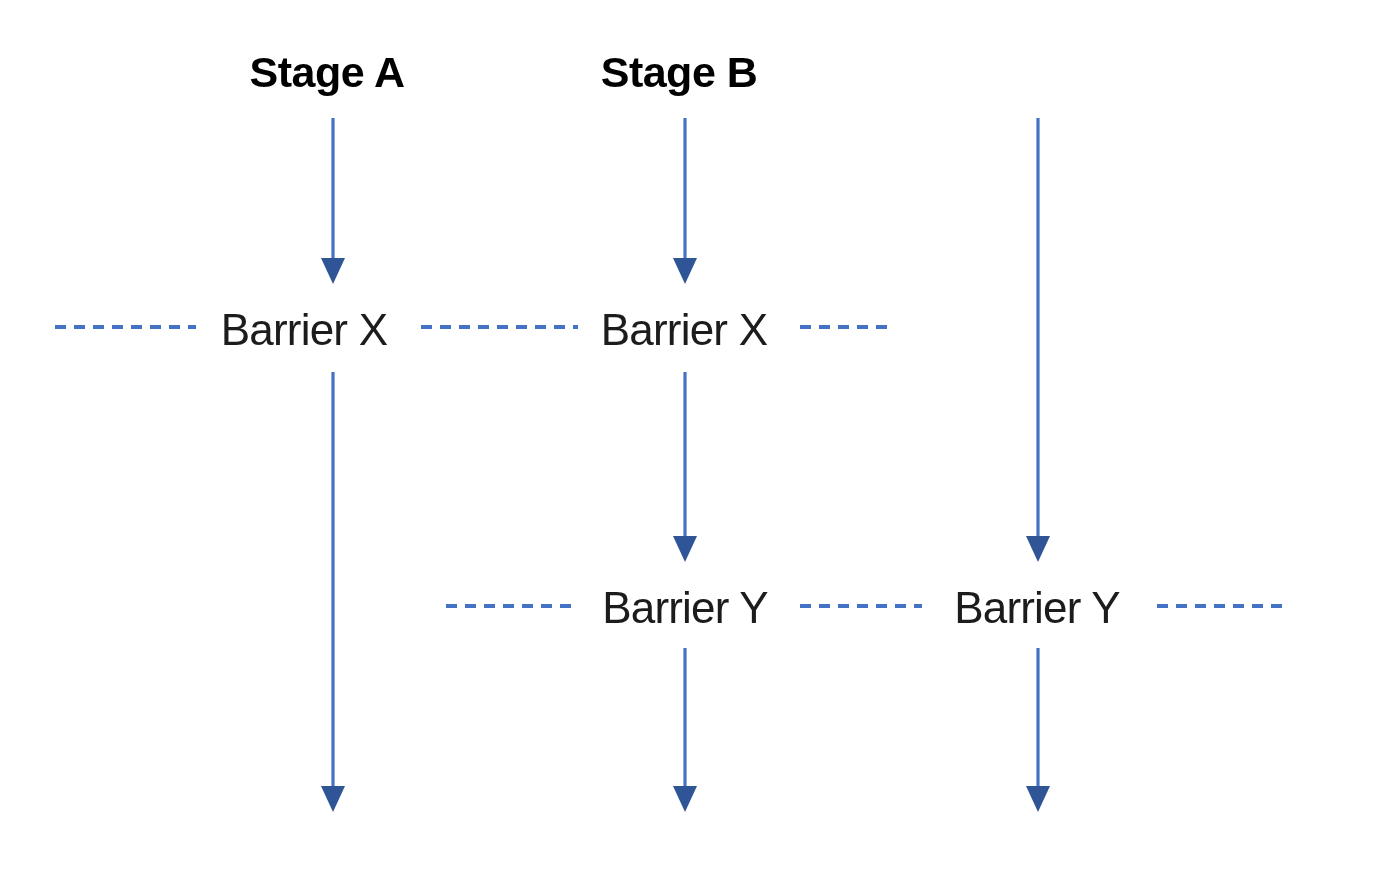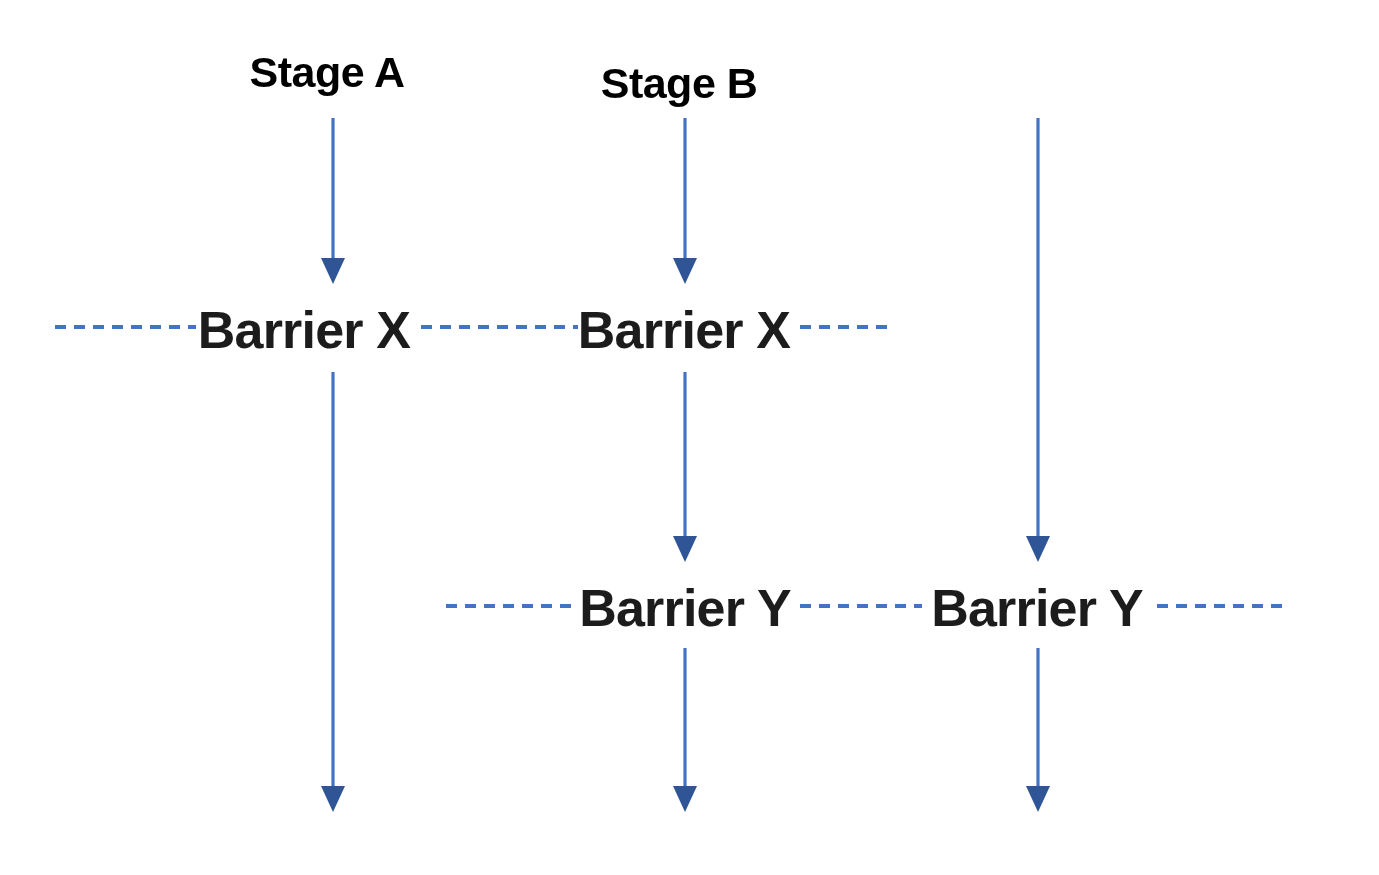--- a/index.html
+++ b/index.html
@@ -35,22 +35,22 @@
     line-height: 1;
     user-select: none;
   }
   .stage-title {
     font-weight: bold;
     font-size: 43px;
     letter-spacing: -0.5px;
     color: #000000;
   }
   .barrier-label {
-    font-weight: bold;
-    font-size: 52px;
+    font-weight: normal;
+    font-size: 44px;
     letter-spacing: -0.8px;
     color: #1c1c1c;
     font-family: "Liberation Sans", sans-serif;
   }
 </style>
 </head>
 <body>
 
 <div id="diagram-canvas">
 
@@ -100,20 +100,20 @@
       <line x1="421" y1="327" x2="578" y2="327"></line>
       <line x1="800" y1="327" x2="892" y2="327"></line>
 
       <line x1="446" y1="606" x2="578" y2="606"></line>
       <line x1="800" y1="606" x2="922" y2="606"></line>
       <line x1="1157" y1="606" x2="1288" y2="606"></line>
     </g>
   </svg>
 
   <div class="node-label stage-title" style="left:327px; top:72px;">Stage A</div>
-  <div class="node-label stage-title" style="left:679px; top:83px;">Stage B</div>
+  <div class="node-label stage-title" style="left:679px; top:72px;">Stage B</div>
 
   <div class="node-label barrier-label" style="left:304px; top:330px;">Barrier X</div>
   <div class="node-label barrier-label" style="left:684px; top:330px;">Barrier X</div>
   <div class="node-label barrier-label" style="left:685px; top:608px;">Barrier Y</div>
   <div class="node-label barrier-label" style="left:1037px; top:608px;">Barrier Y</div>
 
 </div>
 
 </body></html>

